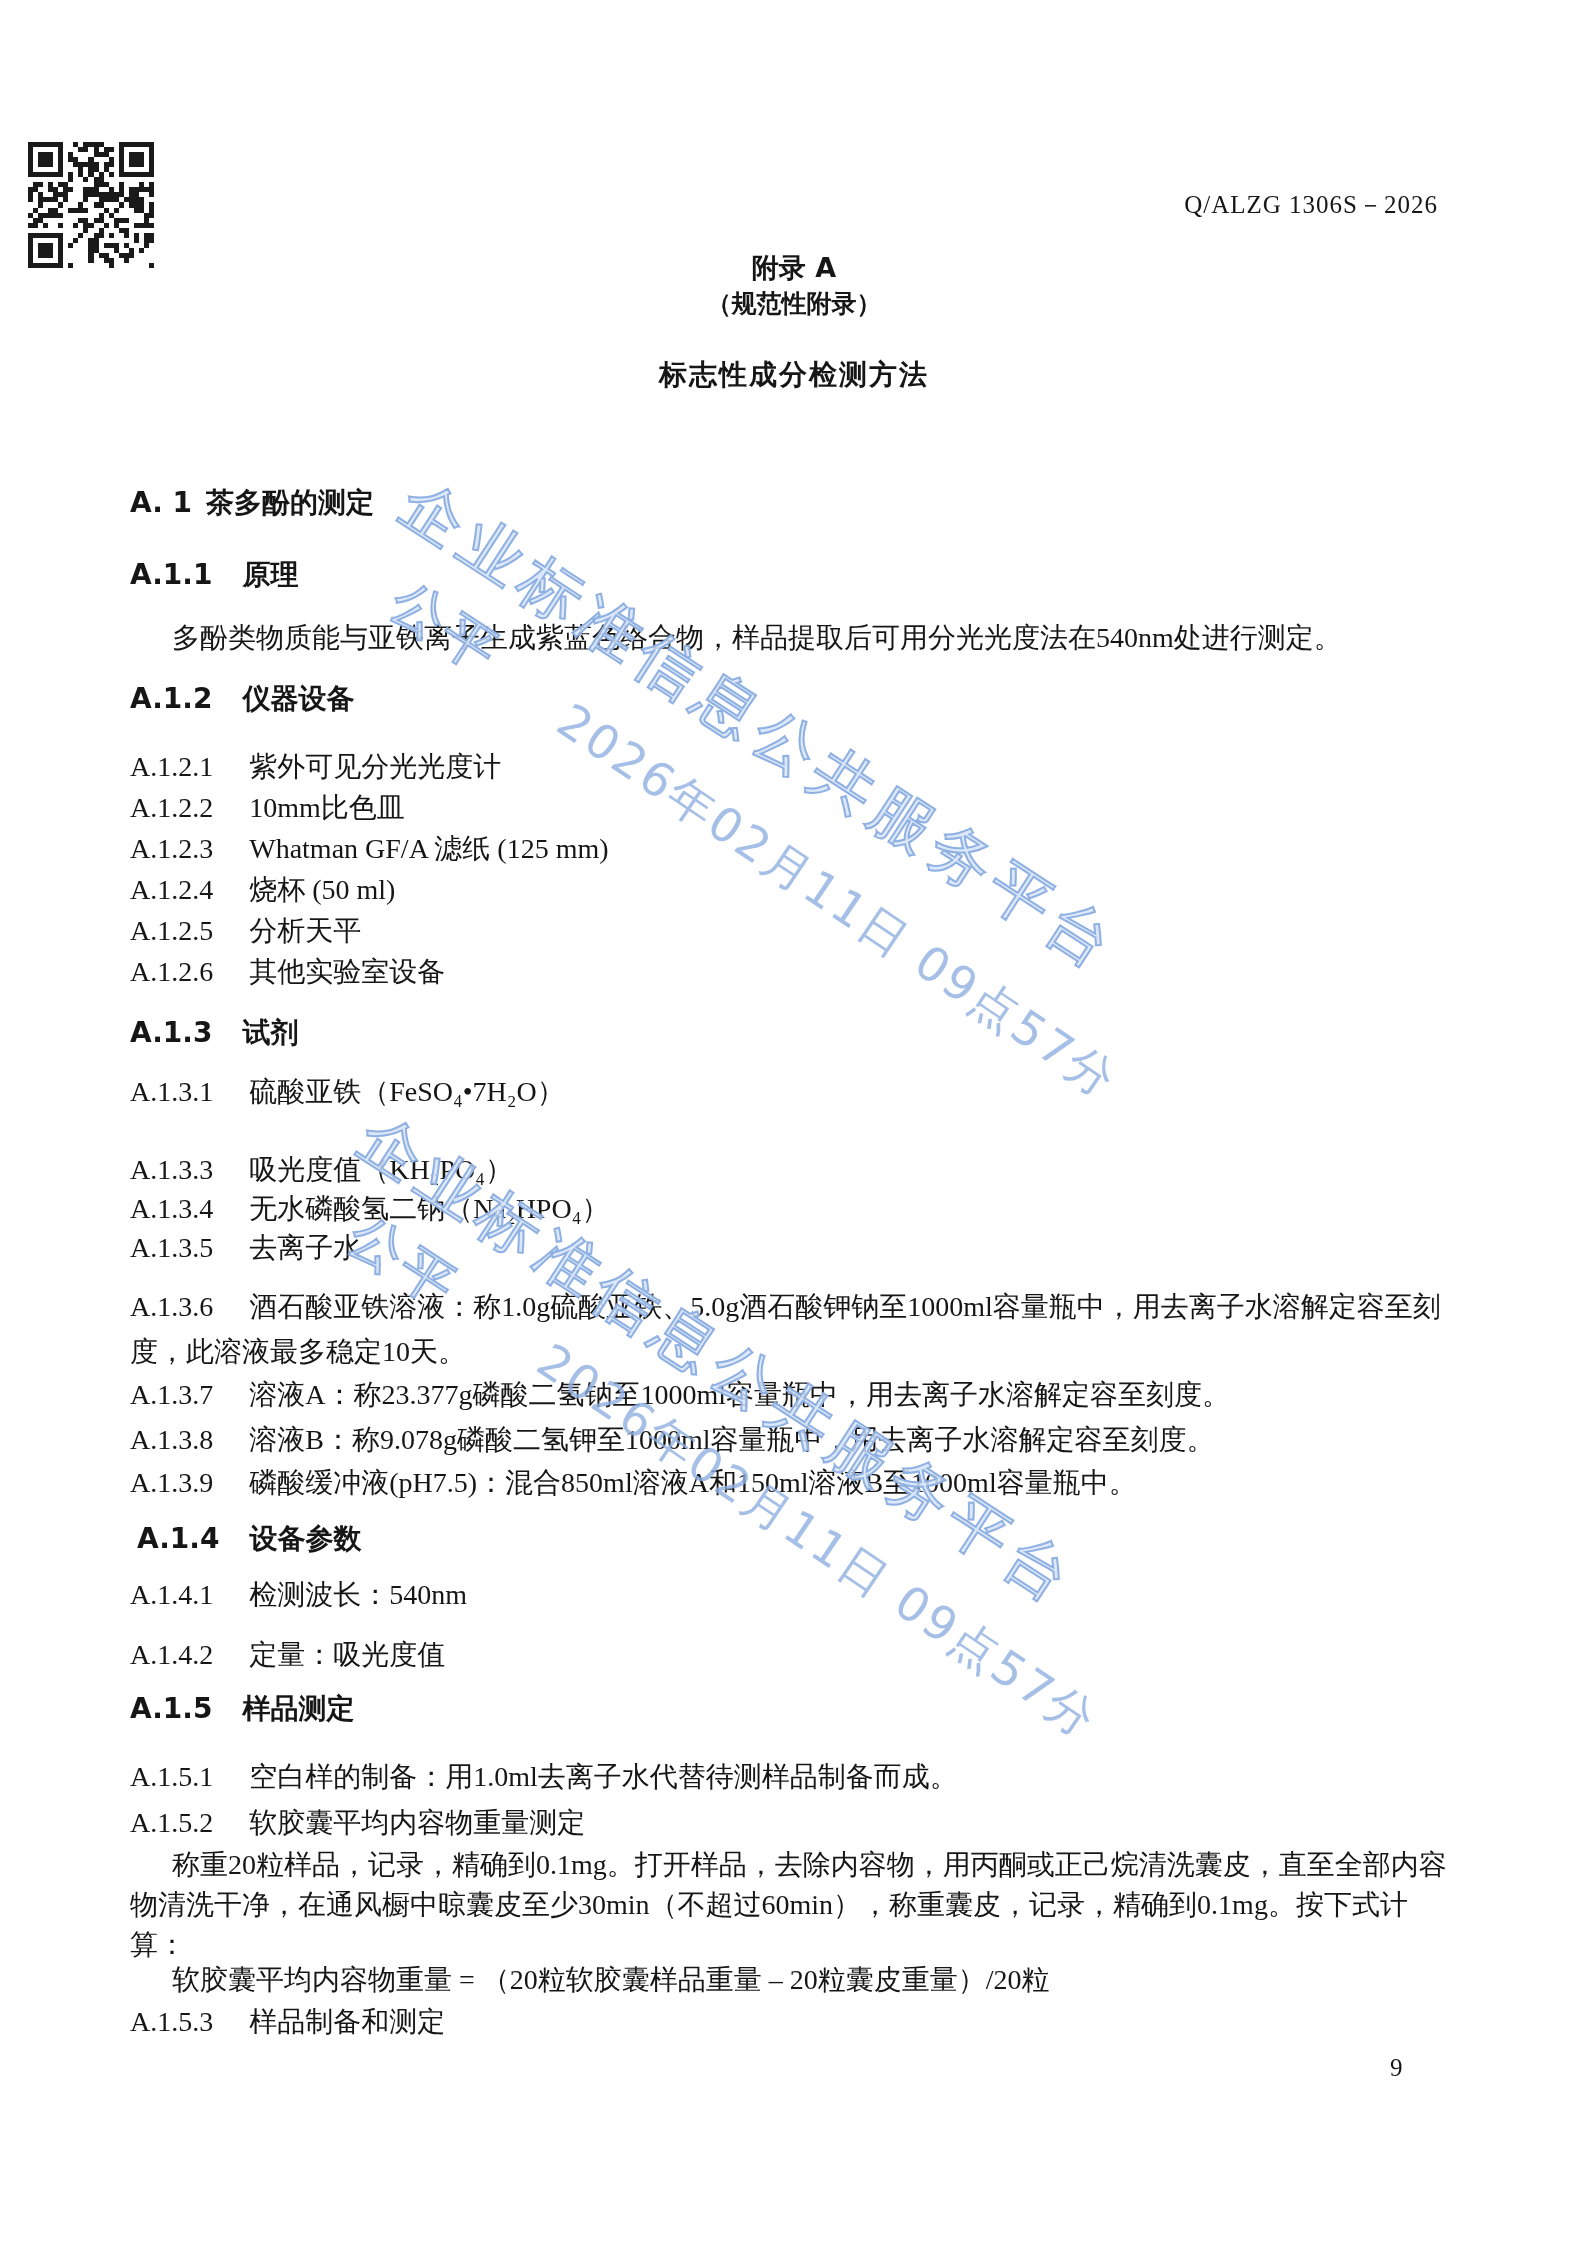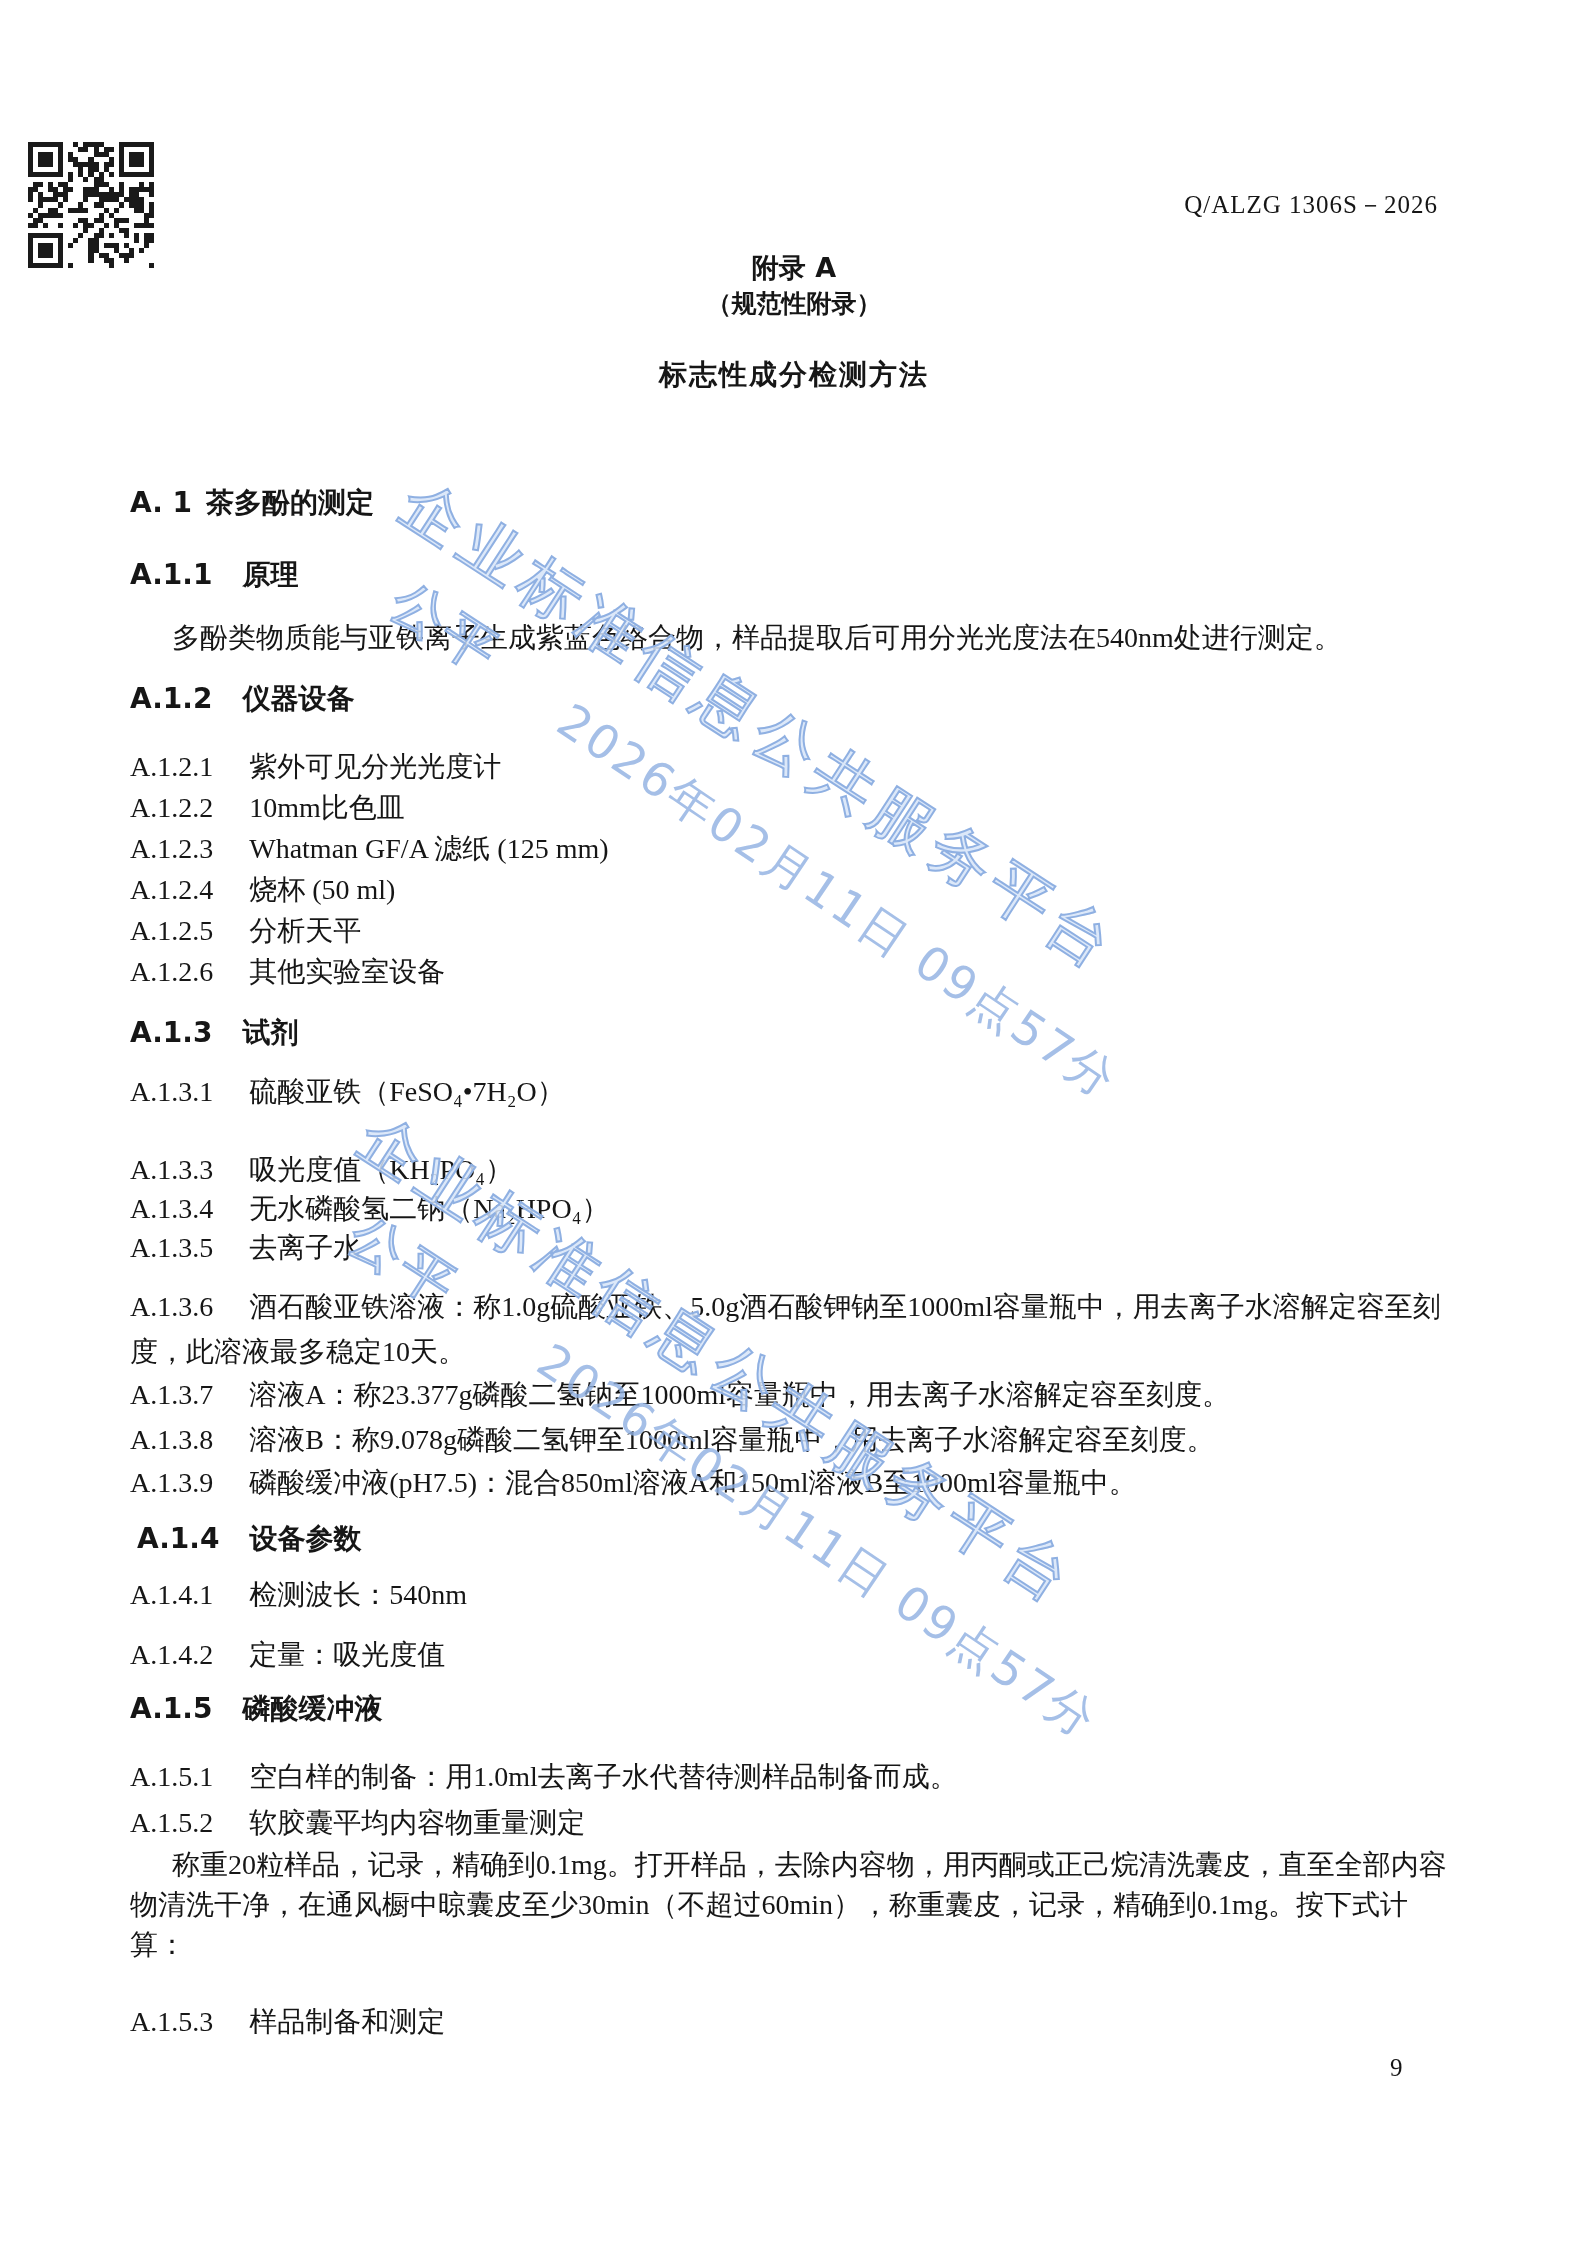--- a/index.html
+++ b/index.html
@@ -435,27 +435,28 @@
     <span class="num">A.1.4</span><span>设备参数</span>
   </div>
   <div class="line item" style="top:1578px;">
     <span class="num">A.1.4.1</span><span>检测波长：540nm</span>
   </div>
   <div class="line item" style="top:1638px;">
     <span class="num">A.1.4.2</span><span>定量：吸光度值</span>
   </div>
 
   <div class="line h3" style="top:1692px;">
-    <span class="num">A.1.5</span><span>磷酸缓冲液</span>
+    <span class="num">A.1.5</span><span>样品测定</span>
   </div>
   <div class="line item" style="top:1760px;">
     <span class="num">A.1.5.1</span><span>空白样的制备：用1.0ml去离子水代替待测样品制备而成。</span>
   </div>
   <div class="line item" style="top:1806px;">
     <span class="num">A.1.5.2</span><span>软胶囊平均内容物重量测定</span>
   </div>
   <div class="line para" style="top:1845px;">称重20粒样品，记录，精确到0.1mg。打开样品，去除内容物，用丙酮或正己烷清洗囊皮，直至全部内容物清洗干净，在通风橱中晾囊皮至少30min（不超过60min），称重囊皮，记录，精确到0.1mg。按下式计算：</div>
+  <div class="line formula" style="top:1963px;">软胶囊平均内容物重量 = （20粒软胶囊样品重量 – 20粒囊皮重量）/20粒</div>
   <div class="line item" style="top:2005px;">
     <span class="num">A.1.5.3</span><span>样品制备和测定</span>
   </div>
 
   <div class="page-num">9</div>
 </div>
 
 </body></html>

